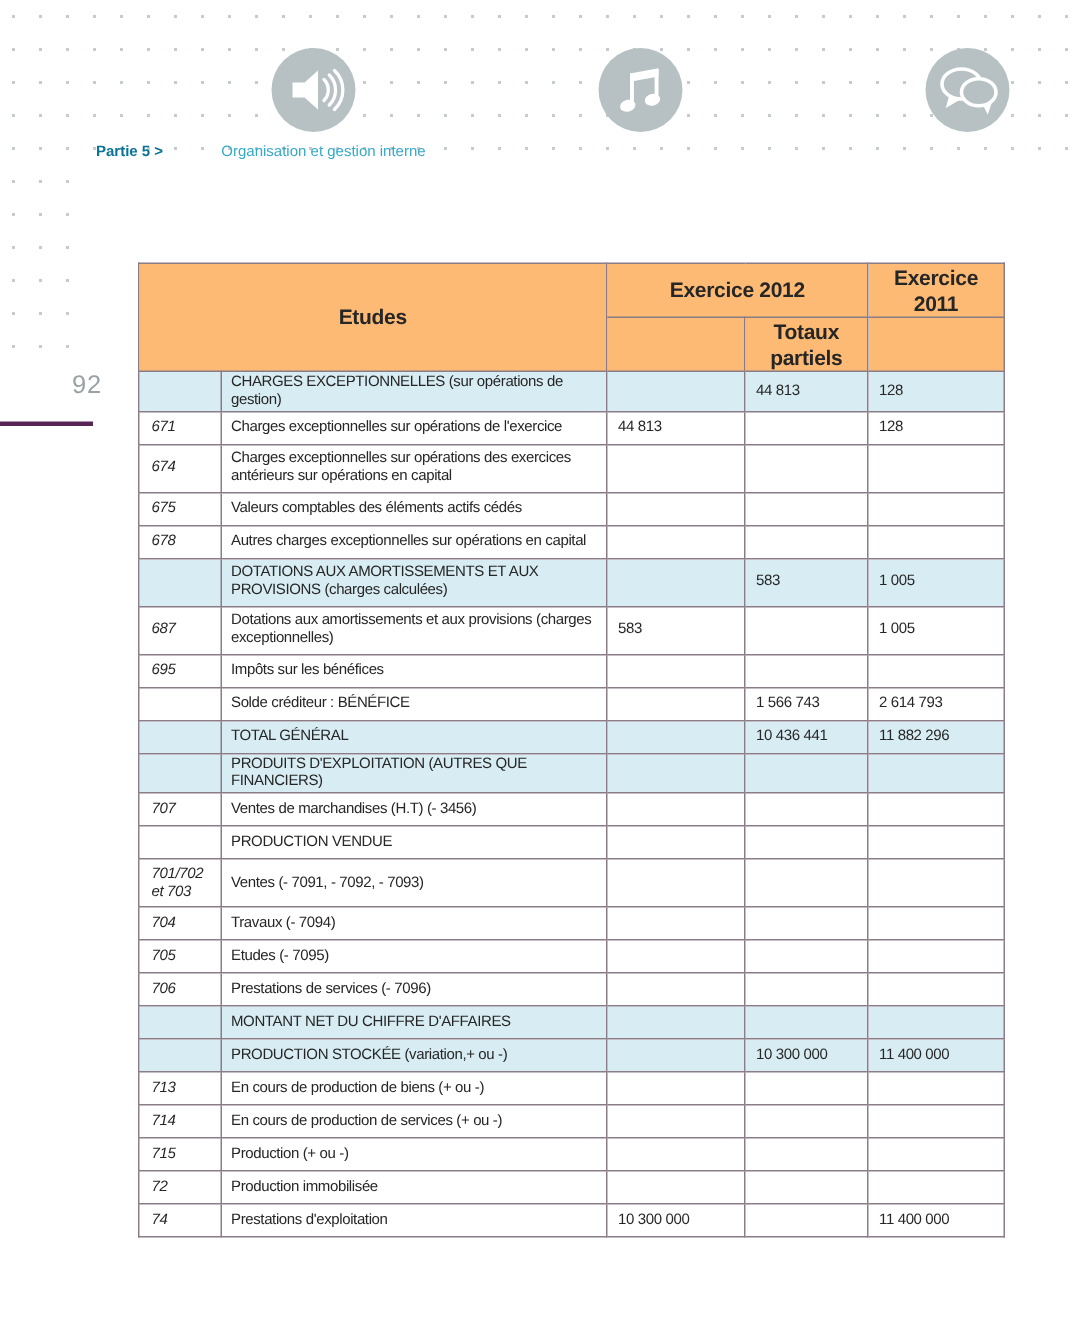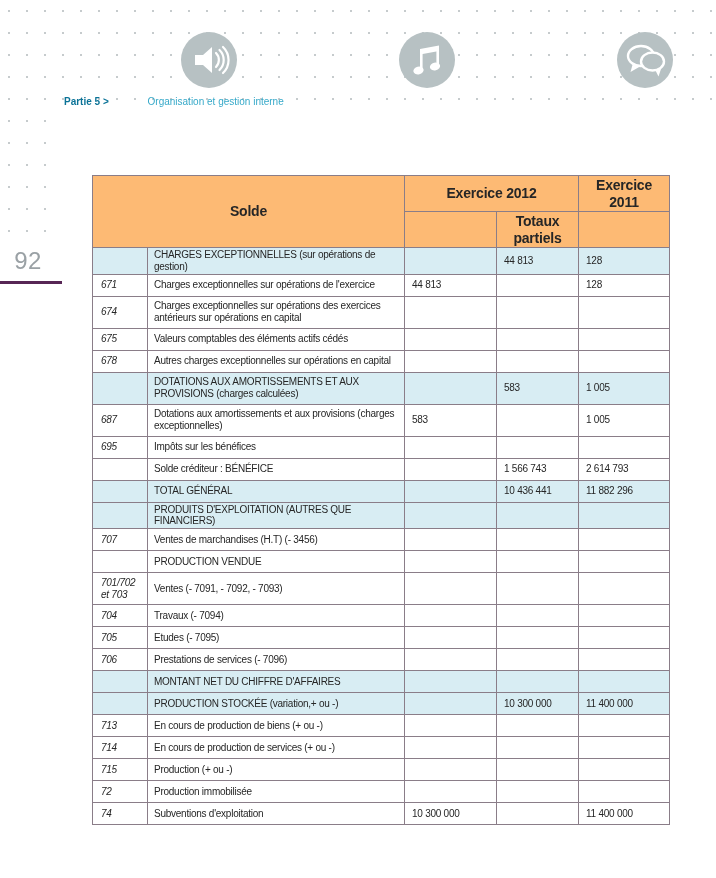--- a/index.html
+++ b/index.html
@@ -25,22 +25,22 @@
 
   
   .breadcrumb{
     position:absolute;left:64px;top:96px;font-size:10px;letter-spacing:0px;white-space:nowrap;
   }
   .breadcrumb .part{color:#0b7397;font-weight:bold;}
   .breadcrumb .section{color:#36a9c9;padding-left:36px;}
 
   
   .page-number{
-    position:absolute;left:4px;top:247px;width:48px;text-align:center;
-    font-size:24px;color:#9aa1a5;letter-spacing:0.5px;
+    position:absolute;left:20px;top:247px;width:48px;text-align:right;
+    font-size:17px;color:#9aa1a5;letter-spacing:0.5px;
   }
   .page-rule{position:absolute;left:0;top:281px;width:62px;height:3px;background:#572655;}
 
   
   .fin-table{
     position:absolute;left:92px;top:175px;width:577px;
     border-collapse:collapse;table-layout:fixed;
     font-size:10px;letter-spacing:-0.25px;color:#262626;
   }
   .fin-table col.c-code{width:55px;}
@@ -107,21 +107,21 @@
 <table class="fin-table">
   <colgroup>
     <col class="c-code">
       <col class="c-label">
       <col class="c-v2012">
       <col class="c-total">
       <col class="c-v2011">
   </colgroup>
   <thead>
     <tr class="h1">
-      <th colspan="2" rowspan="2">Solde</th>
+      <th colspan="2" rowspan="2">Etudes</th>
       <th colspan="2">Exercice 2012</th>
       <th>Exercice 2011</th>
     </tr>
     <tr class="h2">
       <th></th>
       <th>Totaux partiels</th>
       <th></th>
     </tr>
   </thead>
   <tbody>
@@ -281,19 +281,19 @@
       </tr>
       <tr class="">
         <td>72</td>
         <td>Production immobilisée</td>
         <td></td>
         <td></td>
         <td></td>
       </tr>
       <tr class="">
         <td>74</td>
-        <td>Subventions d'exploitation</td>
+        <td>Prestations d'exploitation</td>
         <td>10 300 000</td>
         <td></td>
         <td>11 400 000</td>
       </tr>
     </tbody>
 </table>
 
 </body></html>

